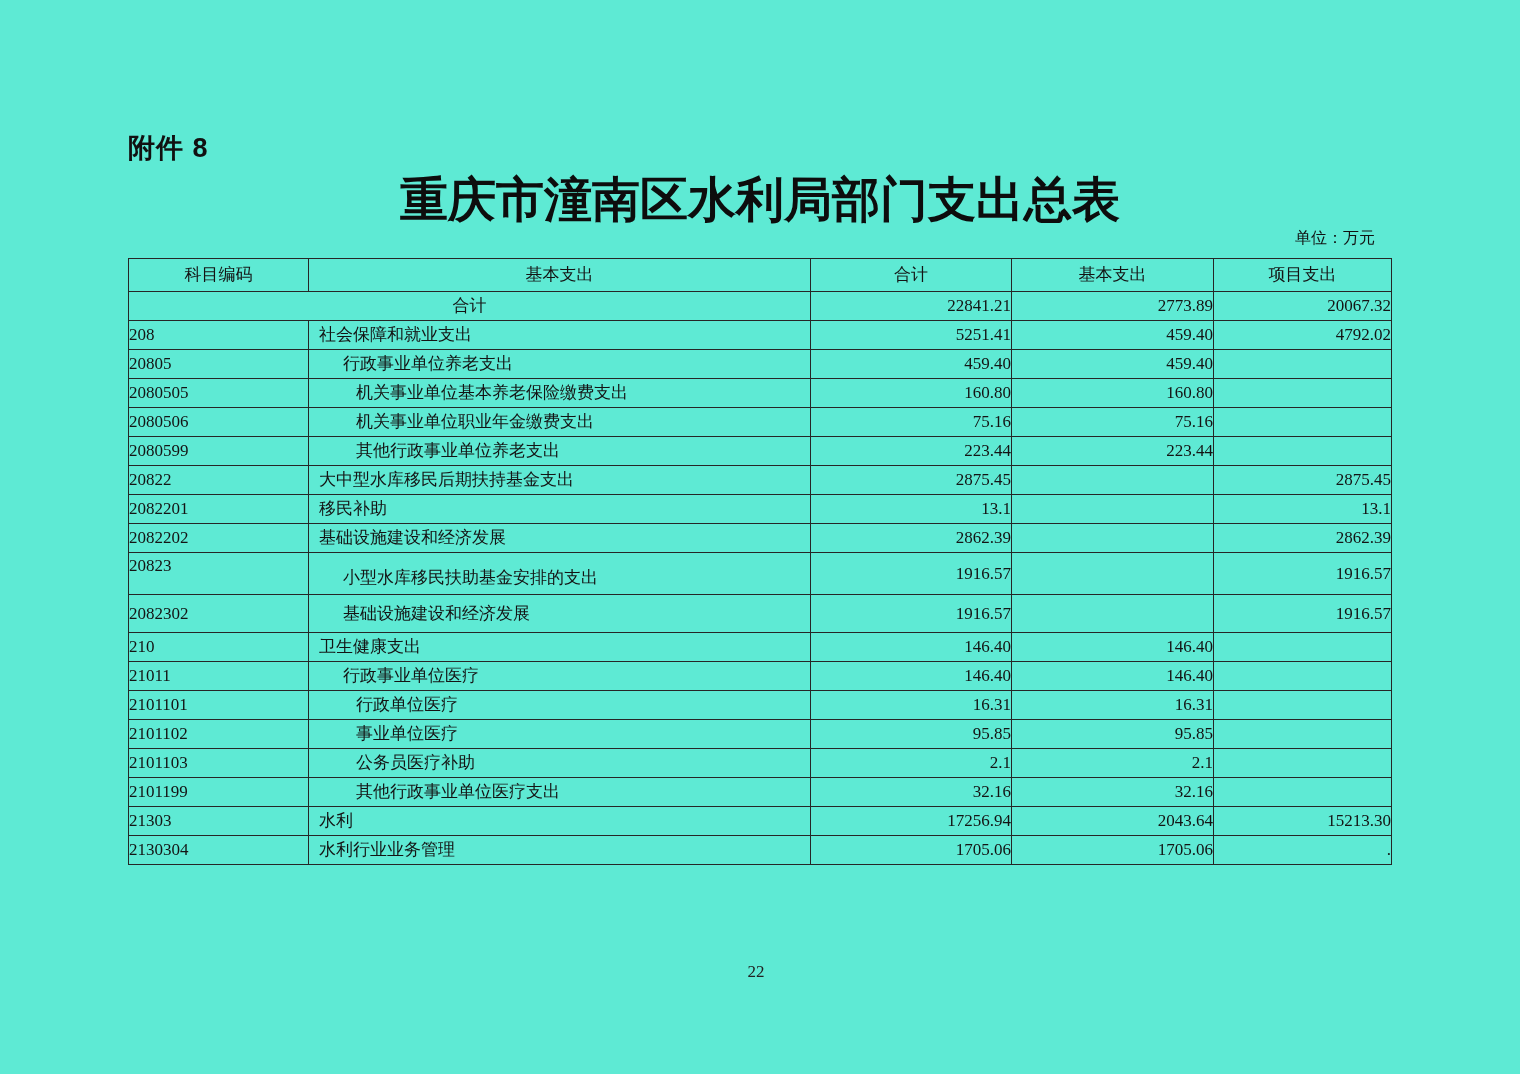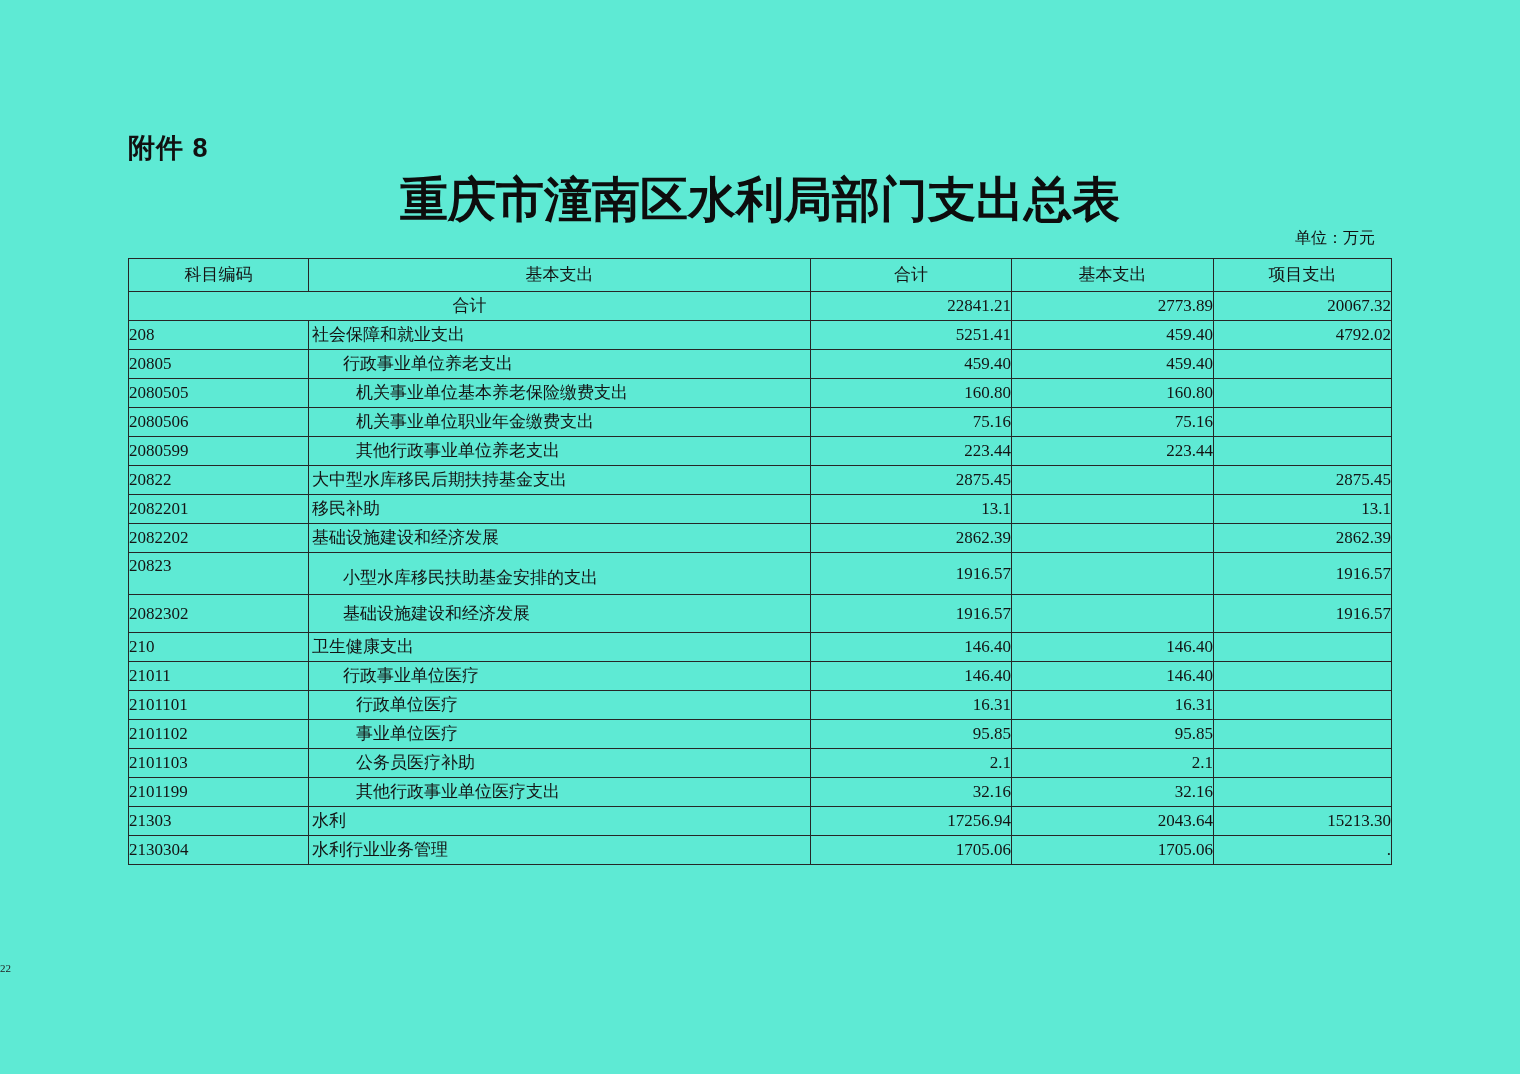--- a/index.html
+++ b/index.html
@@ -67,34 +67,35 @@
   tbody tr { height: 29px; }
   tbody tr.tall-a { height: 42px; }
   tbody tr.tall-b { height: 38px; }
   th {
     font-weight: normal;
     text-align: center;
     font-size: 17px;
   }
   td.code-cell { text-align: left; padding-left: 9px; }
   td.name-cell { text-align: left; }
-  td.name-cell.indent-0 { padding-left: 3px; margin-top: 12px; }
+  td.name-cell.indent-0 { padding-left: 10px; margin-top: 12px; }
   td.name-cell.indent-1 { padding-left: 34px; }
   td.name-cell.indent-2 { padding-left: 47px; }
   td.merged-cell { text-align: center; }
   td.num-cell { text-align: right; padding-right: 7px; }
   tr.tall-a td.code-cell { vertical-align: top; padding-top: 3px; }
   tr.tall-a td.name-cell { padding-top: 9px; }
   td.no-bottom { border-bottom: none; }
   .page-number {
     position: absolute;
     left: 0;
     right: 8px;
     top: 962px;
-    font-size: 11px;
+    text-align: center;
+    font-size: 17px;
     color: #222;
   }
 </style>
 </head>
 <body>
 
 <div class="page">
 
   <div class="attachment">附件 8</div>
 

